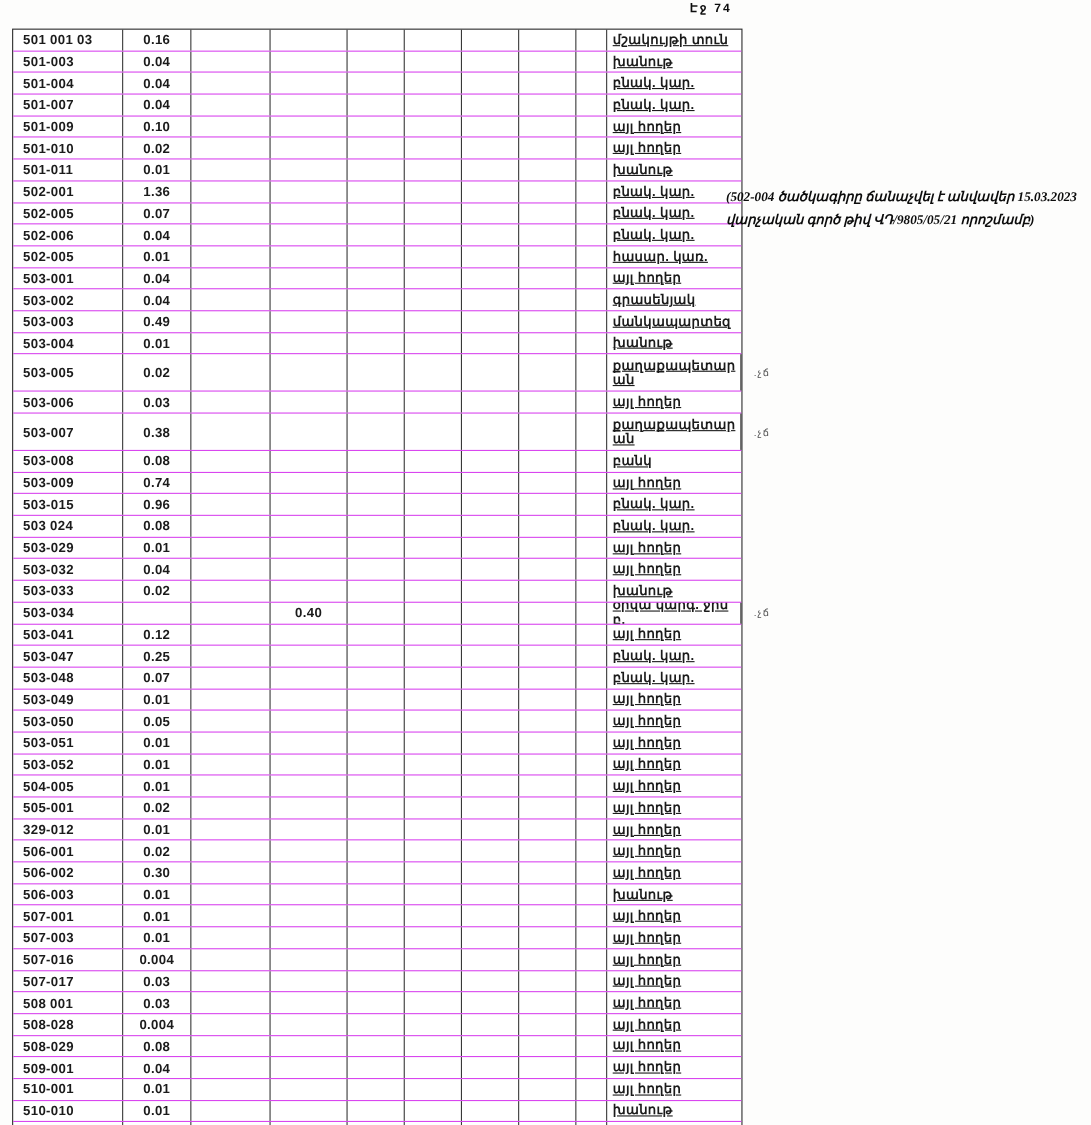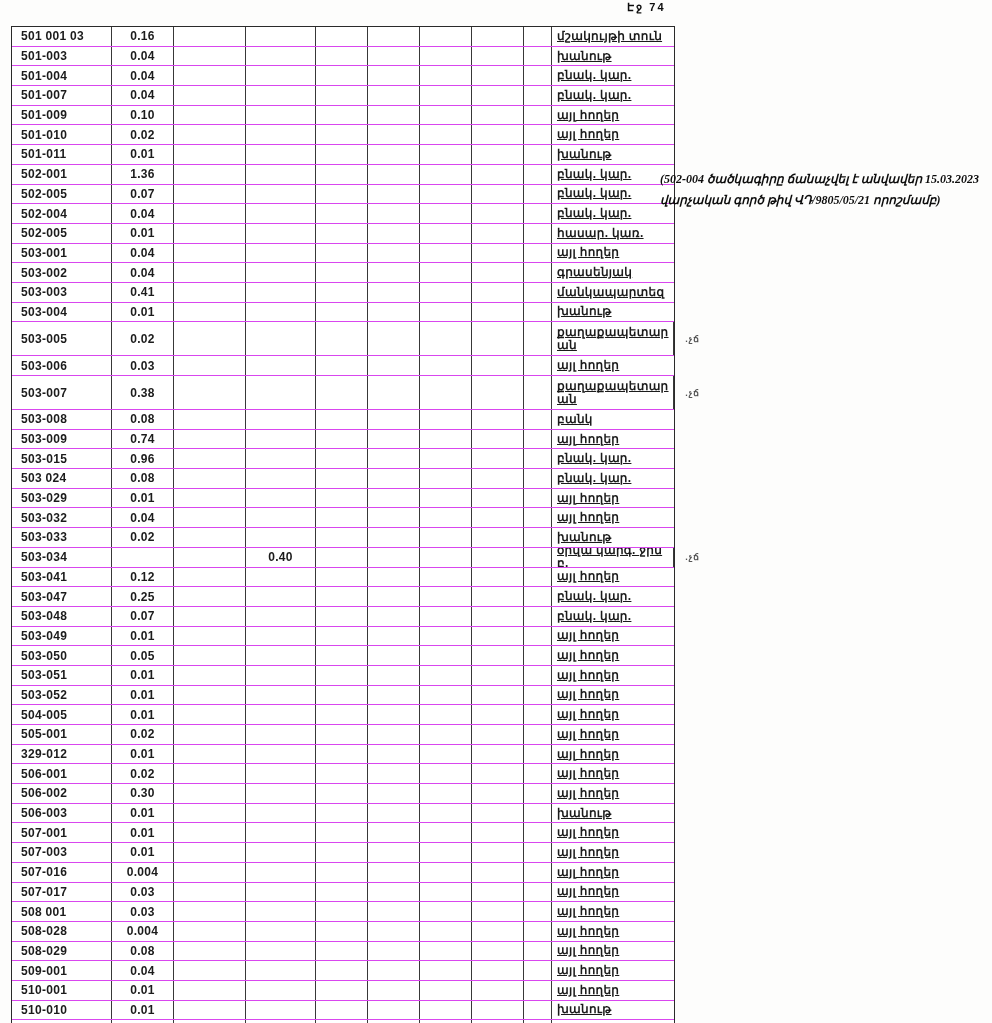--- a/index.html
+++ b/index.html
@@ -43,21 +43,21 @@
   .td.code{padding-left:9px;}
   .td.num{justify-content:center;}
   .td.label{
     padding-left:5px;font-size:12px;line-height:13px;
     word-break:break-all;
     text-decoration:underline;
   }
   .side-mark{
     position:absolute;right:-26px;top:50%;
     transform:translateY(-50%);
-    font-size:9px;color:#555;font-weight:bold;
+    font-size:9px;color:#555;font-weight:normal;
     letter-spacing:1px;
     margin-left:44px;
   }
   .annotation{
     position:absolute;left:660px;top:169px;width:330px;
     font-family:"Liberation Serif",serif;
     font-style:italic;font-weight:bold;
     font-size:12px;line-height:21px;
     text-align:left;color:#0c0c0c;
   }
@@ -171,21 +171,21 @@
         <div class="td"></div>
         <div class="td num"></div>
         <div class="td"></div>
         <div class="td"></div>
         <div class="td"></div>
         <div class="td"></div>
         <div class="td"></div>
         <div class="td label">բնակ. կար.</div>
       </div>
       <div class="tr">
-        <div class="td code">502-004</div>
+        <div class="td code">502-006</div>
         <div class="td num">0.04</div>
         <div class="td"></div>
         <div class="td num"></div>
         <div class="td"></div>
         <div class="td"></div>
         <div class="td"></div>
         <div class="td"></div>
         <div class="td"></div>
         <div class="td label">բնակ. կար.</div>
       </div>
@@ -220,21 +220,21 @@
         <div class="td num"></div>
         <div class="td"></div>
         <div class="td"></div>
         <div class="td"></div>
         <div class="td"></div>
         <div class="td"></div>
         <div class="td label">գրասենյակ</div>
       </div>
       <div class="tr">
         <div class="td code">503-003</div>
-        <div class="td num">0.41</div>
+        <div class="td num">0.49</div>
         <div class="td"></div>
         <div class="td num"></div>
         <div class="td"></div>
         <div class="td"></div>
         <div class="td"></div>
         <div class="td"></div>
         <div class="td"></div>
         <div class="td label">մանկապարտեզ</div>
       </div>
       <div class="tr">

